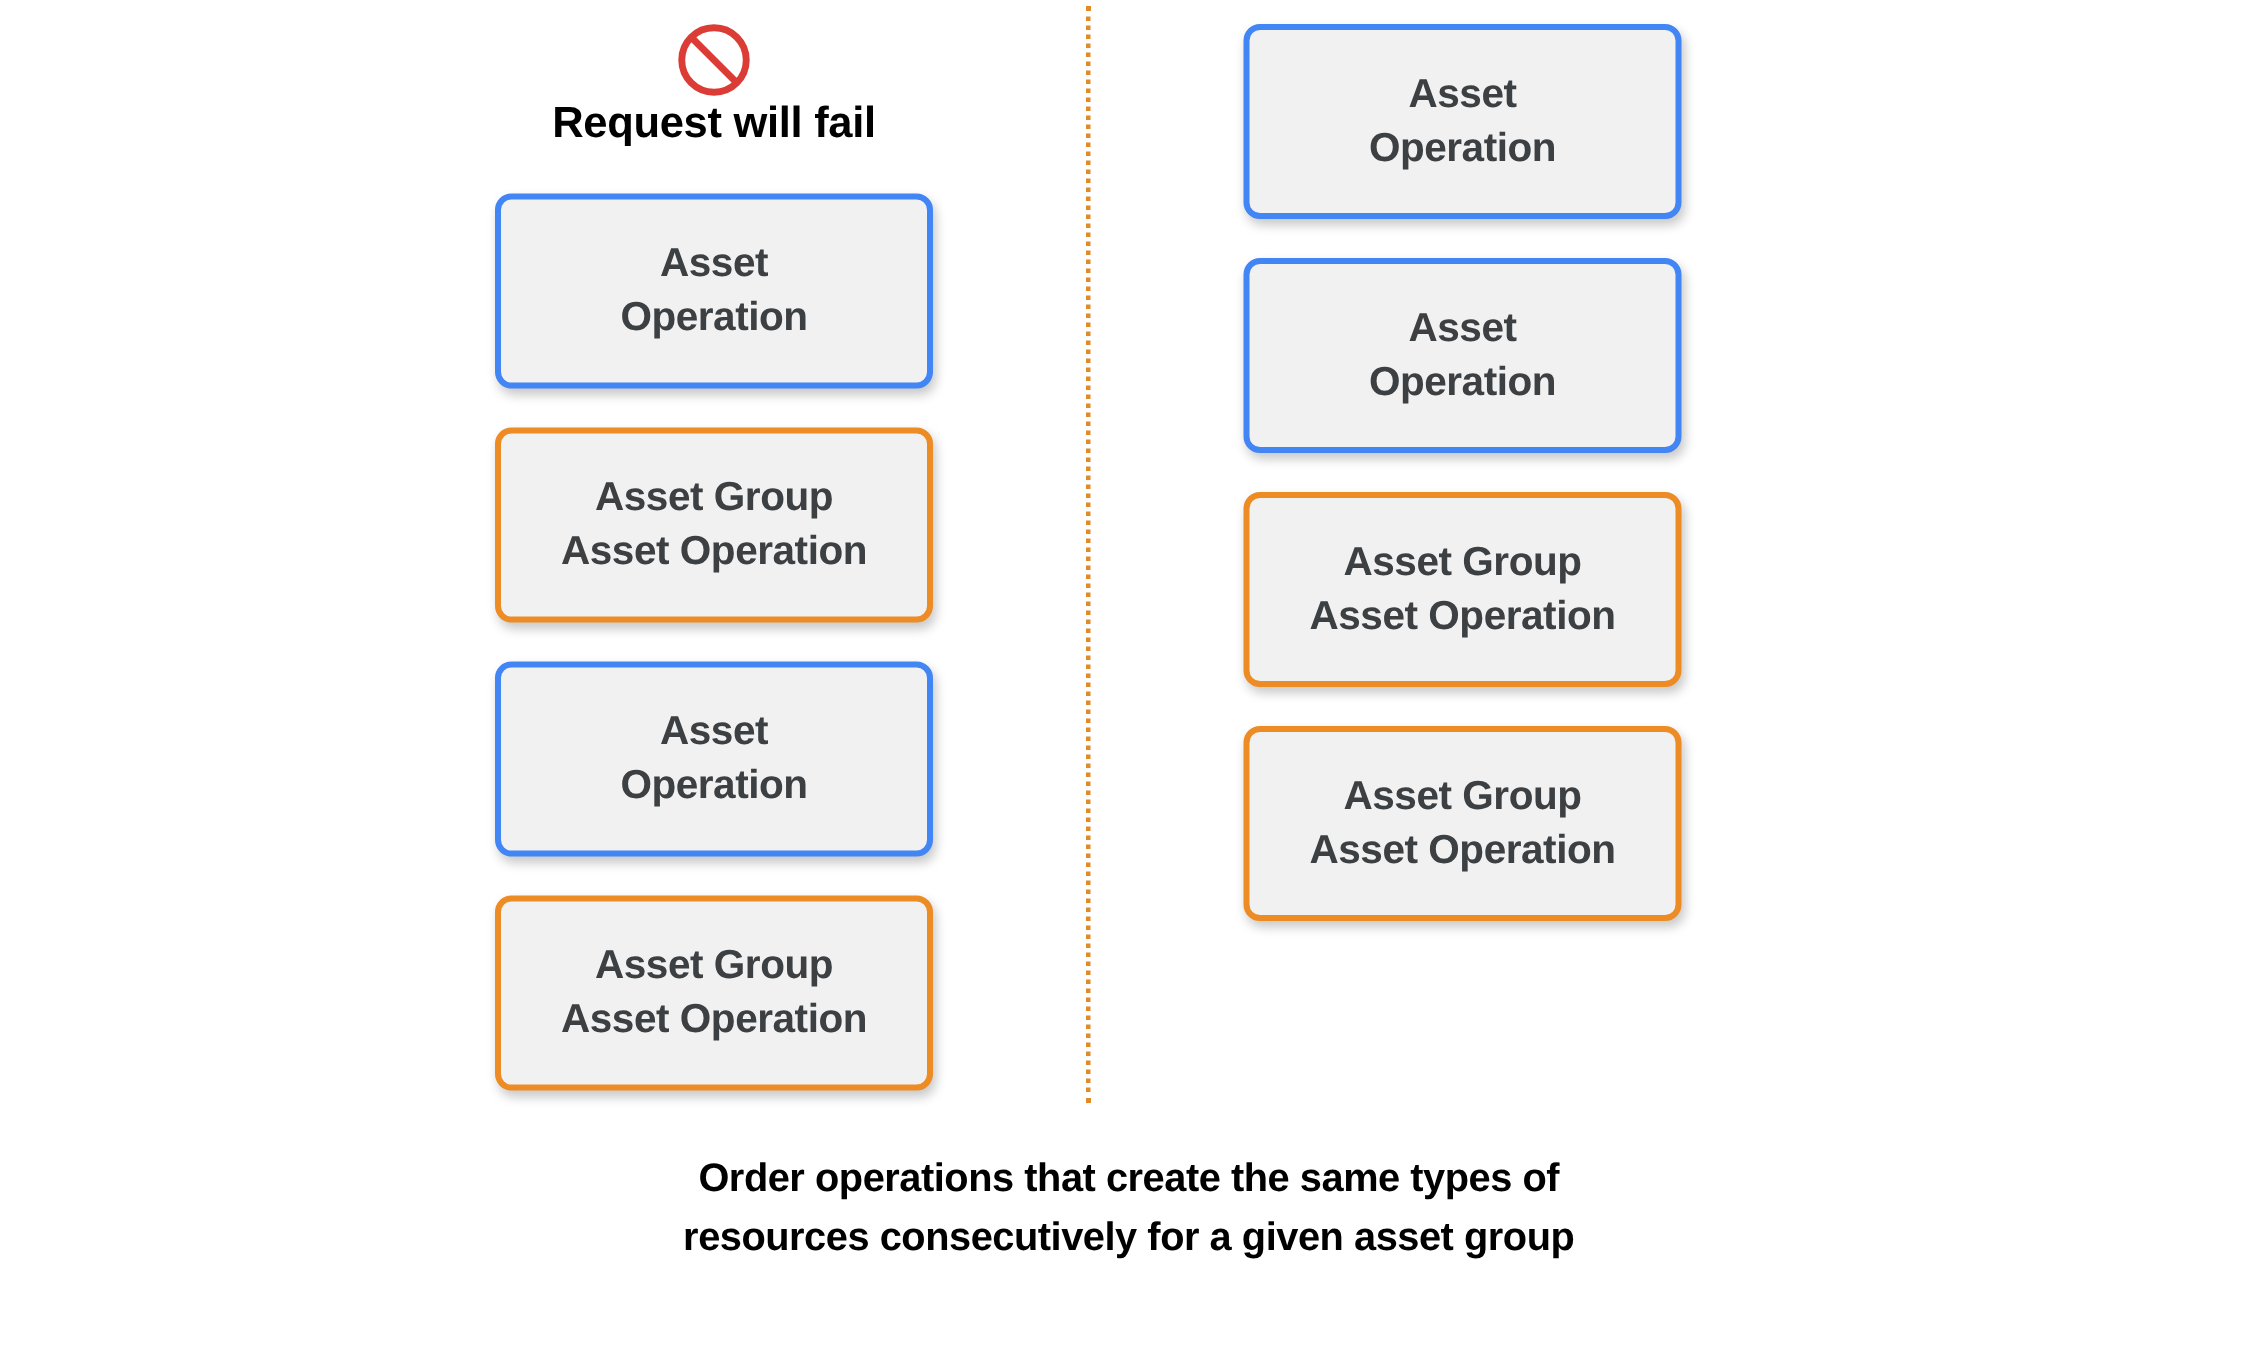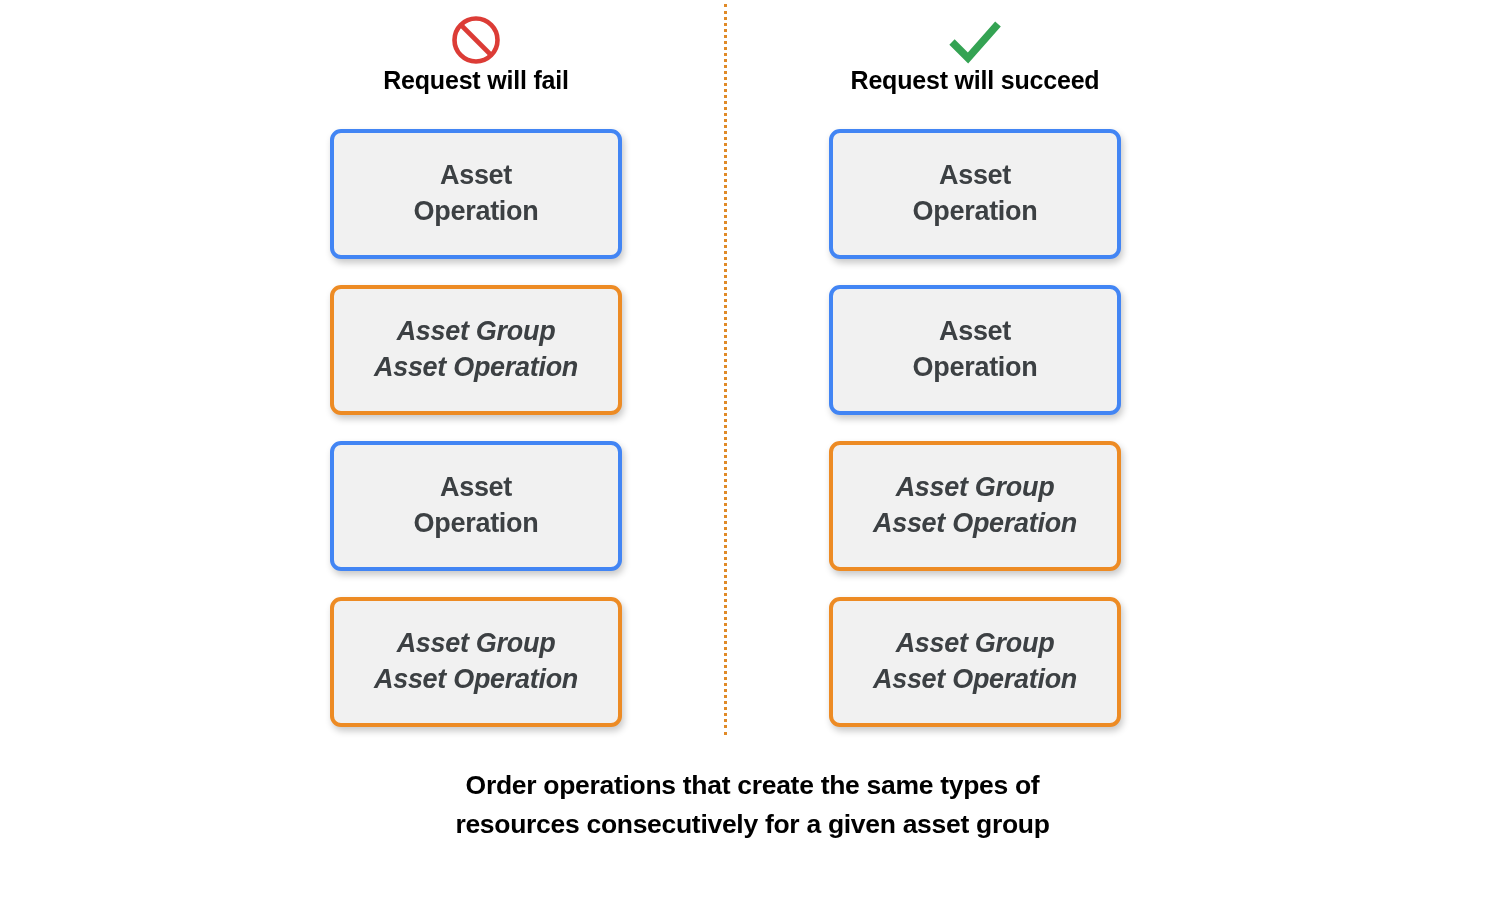--- a/index.html
+++ b/index.html
@@ -50,21 +50,21 @@
     display: flex;
     align-items: center;
     justify-content: center;
   }
   .header-label {
     position: absolute;
     left: 0;
     right: 0;
     top: 66px;
     text-align: center;
-    font-size: 25px;
+    font-size: 29px;
     font-weight: bold;
     color: #000000;
     letter-spacing: -0.2px;
     white-space: nowrap;
   }
 
   
   .box {
     box-sizing: border-box;
     width: 292px;
@@ -79,21 +79,21 @@
     justify-content: center;
     text-align: center;
     color: #3c4043;
     font-size: 27px;
     font-weight: bold;
     line-height: 1.32;
     letter-spacing: -0.3px;
     margin-top: 16px;
   }
   .box.blue   { border-color: #4285f4; }
-  .box.orange { border-color: #ed8b24; font-style: italic; }
+  .box.orange { border-color: #ed8b24; }
   .box-text { white-space: pre-line; padding: 0 6px; }
 
   
   .caption {
     position: absolute;
     left: 0;
     right: 0;
     top: 766px;
     text-align: center;
     font-size: 26.5px;
@@ -132,28 +132,20 @@
     <span class="box-text">Asset
 Operation</span>
   </div>
   <div class="box orange">
     <span class="box-text">Asset Group
 Asset Operation</span>
   </div>
 </div>
 
 <div class="column col-right">
-  <div class="col-header">
-    <div class="header-icon">
-      <svg width="62" height="52" viewBox="0 0 62 52" aria-hidden="true">
-        <polyline points="8,28 24,44 54,10" fill="none" stroke="#34a353" stroke-width="7.5" stroke-linecap="butt" stroke-linejoin="miter"></polyline>
-      </svg>
-    </div>
-    <div class="header-label">Request will succeed</div>
-  </div>
 
   <div class="box blue">
     <span class="box-text">Asset
 Operation</span>
   </div>
   <div class="box blue">
     <span class="box-text">Asset
 Operation</span>
   </div>
   <div class="box orange">

